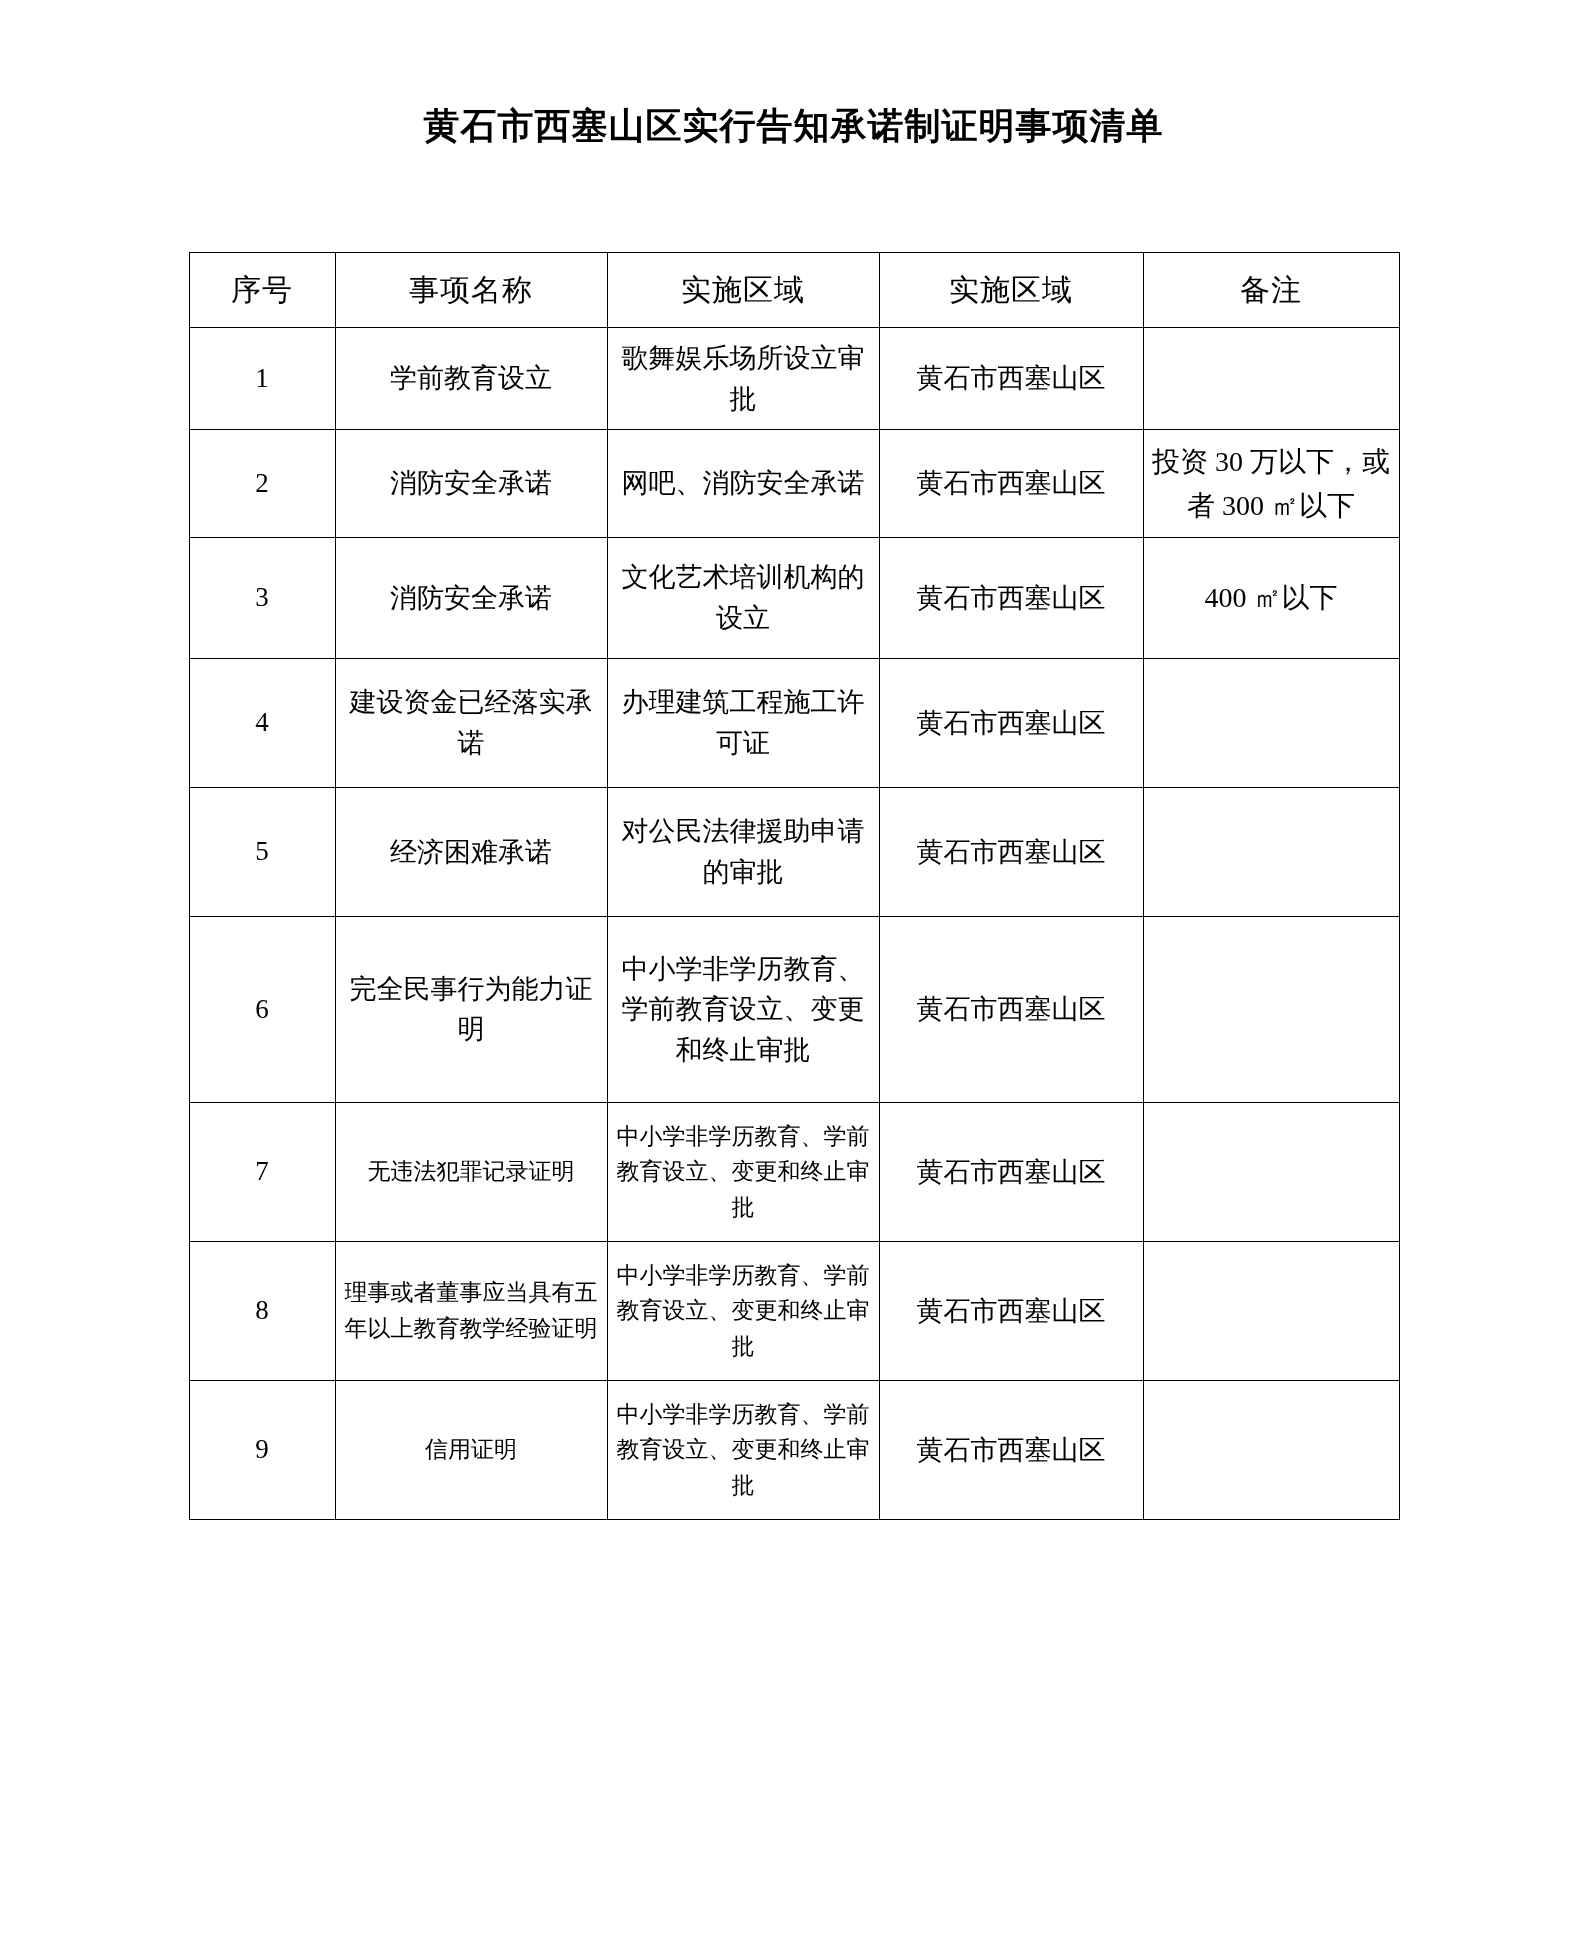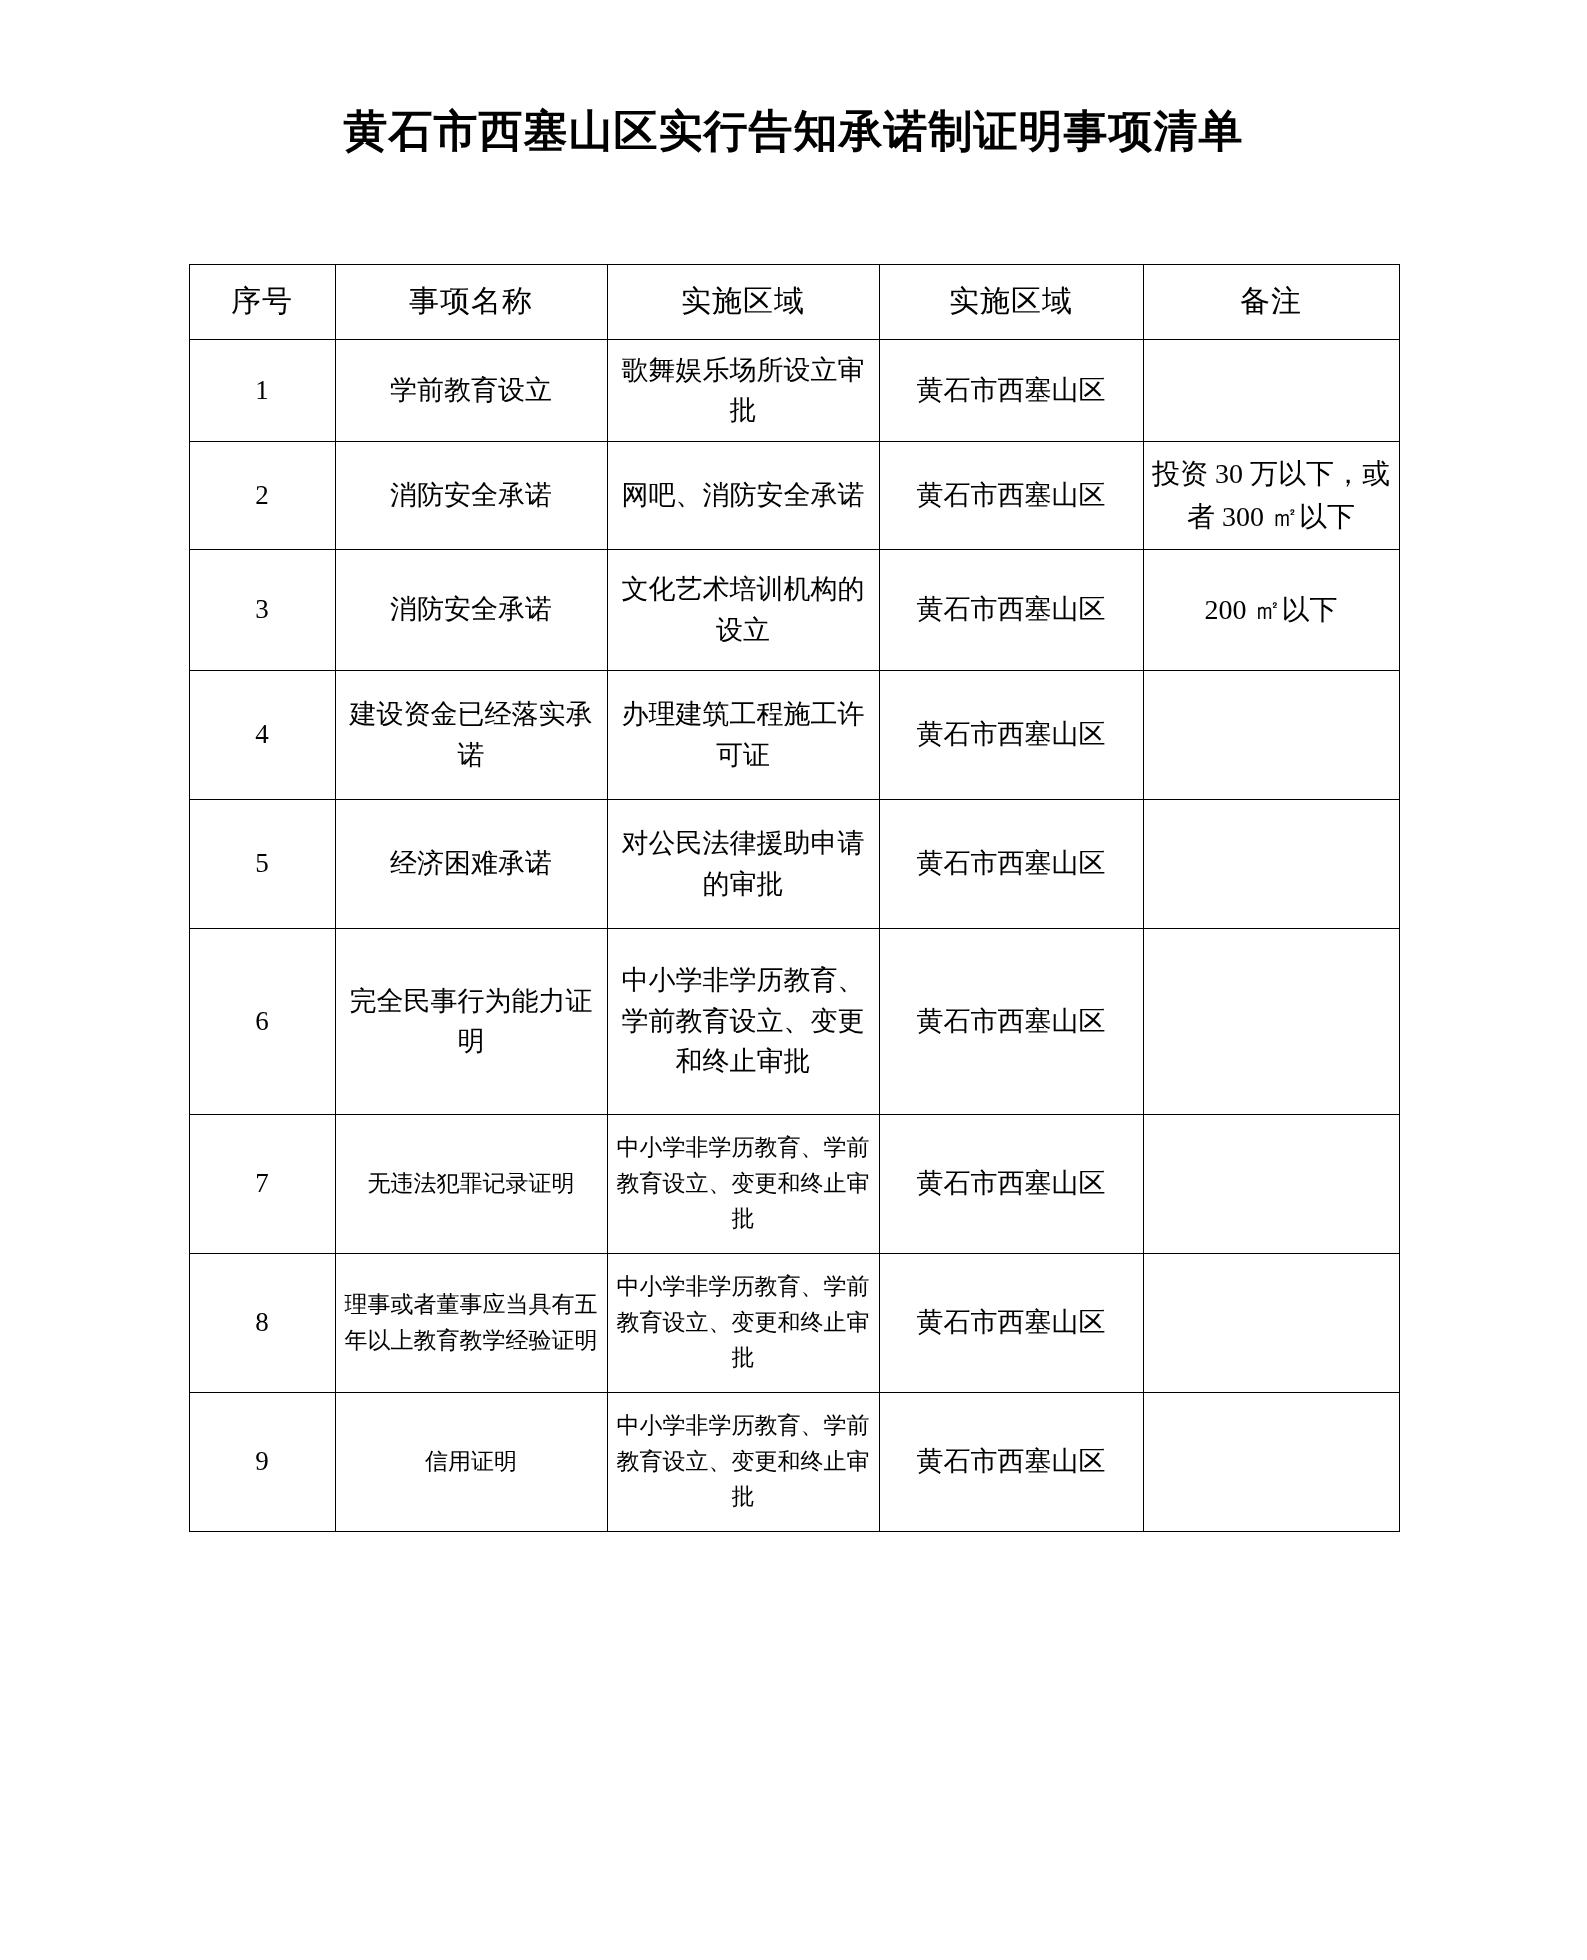--- a/index.html
+++ b/index.html
@@ -17,21 +17,21 @@
   .page {
     width: 1587px;
     height: 1960px;
     box-sizing: border-box;
     padding: 0;
     position: relative;
   }
   .doc-title {
     text-align: center;
     font-weight: bold;
-    font-size: 44px;
+    font-size: 36px;
     letter-spacing: 1px;
     margin: 0;
     padding-top: 100px;
     line-height: 1.45;
   }
   .doc-subtitle {
     text-align: center;
     font-weight: bold;
     font-size: 42px;
     letter-spacing: 1px;
@@ -132,21 +132,21 @@
           <td class="cell-name">消防安全承诺</td>
           <td class="cell-use">网吧、消防安全承诺</td>
           <td class="cell-area">黄石市西塞山区</td>
           <td class="cell-remark">投资 30 万以下，或者 300 ㎡以下</td>
         </tr>
         <tr class="h3">
           <td class="cell-no">3</td>
           <td class="cell-name">消防安全承诺</td>
           <td class="cell-use">文化艺术培训机构的设立</td>
           <td class="cell-area">黄石市西塞山区</td>
-          <td class="cell-remark">200 ㎡以下</td>
+          <td class="cell-remark">400 ㎡以下</td>
         </tr>
         <tr class="h4">
           <td class="cell-no">4</td>
           <td class="cell-name">建设资金已经落实承诺</td>
           <td class="cell-use">办理建筑工程施工许可证</td>
           <td class="cell-area">黄石市西塞山区</td>
           <td class="cell-remark"></td>
         </tr>
         <tr class="h4">
           <td class="cell-no">5</td>

